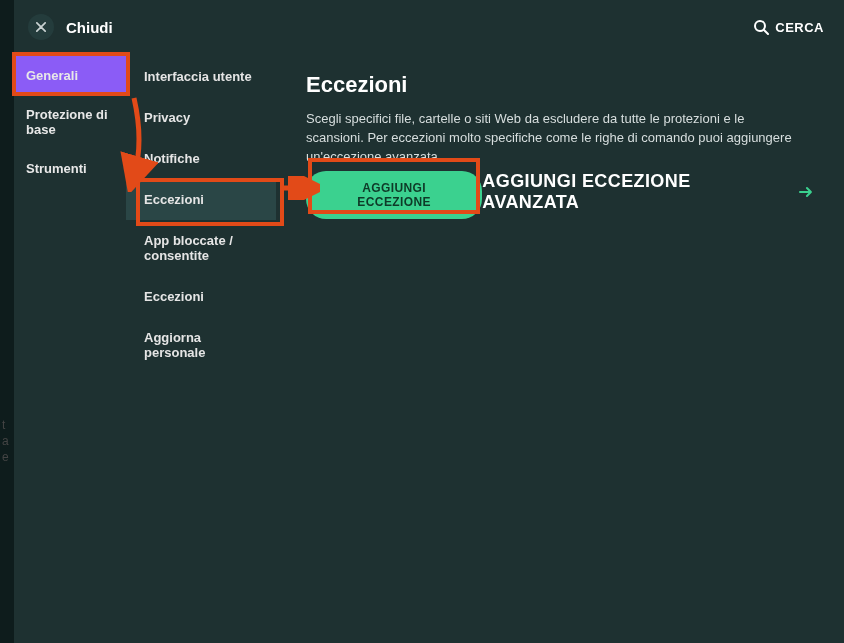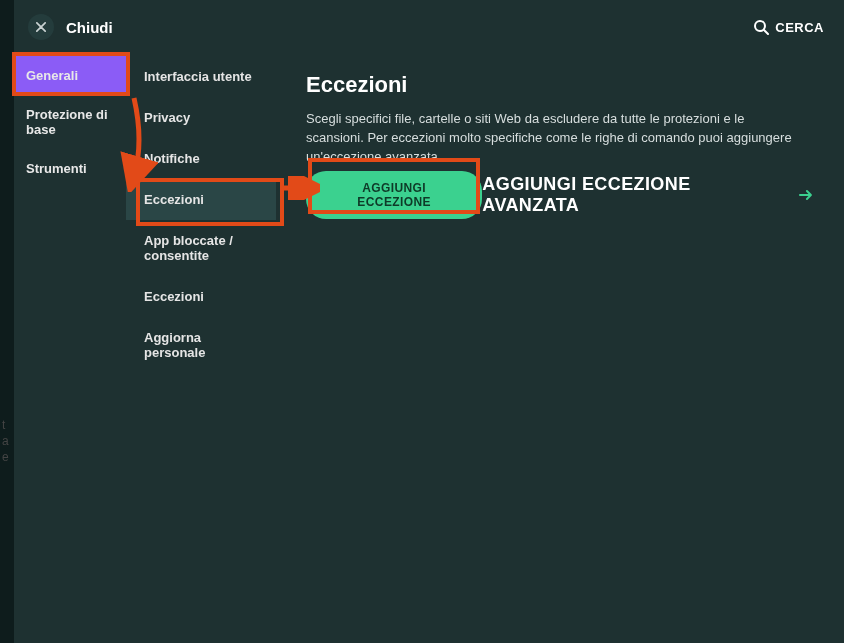--- a/index.html
+++ b/index.html
@@ -102,21 +102,21 @@
     color:#fff;
     margin-bottom: 12px;
   }
   .content p.desc {
     font-size: 13px;
     line-height: 1.45;
     color:#d7dede;
     margin-bottom: 4px;
     max-width: 490px;
   }
-  .btn-row { display:flex; align-items:center; }
+  .btn-row { display:flex; align-items:flex-start; }
   .btn-primary {
     background:#3bd18f;
     color:#0e3a28;
     font-weight:700;
     font-size:12px;
     letter-spacing:0.4px;
     padding: 10px 18px;
     border-radius: 20px;
     border:none;
     cursor:pointer;

